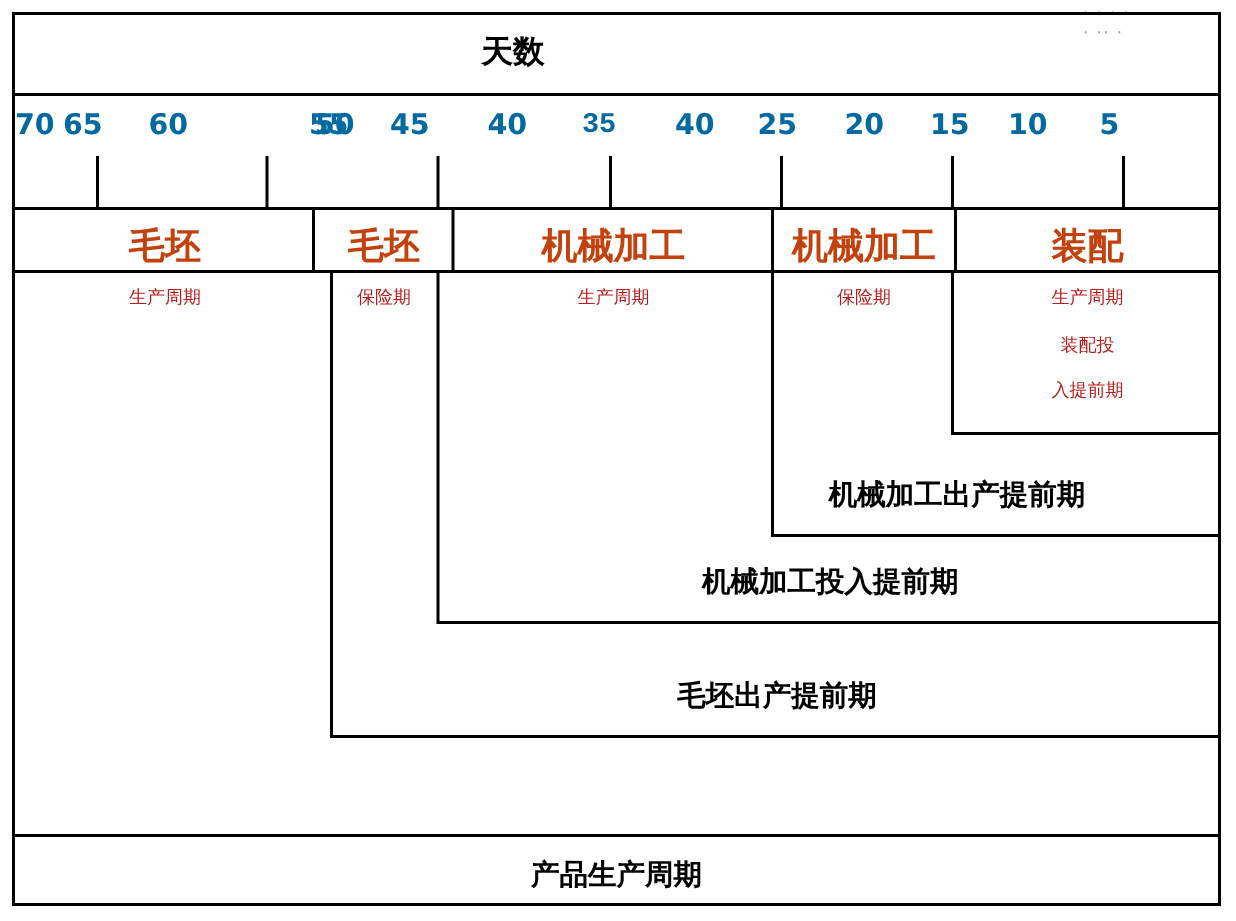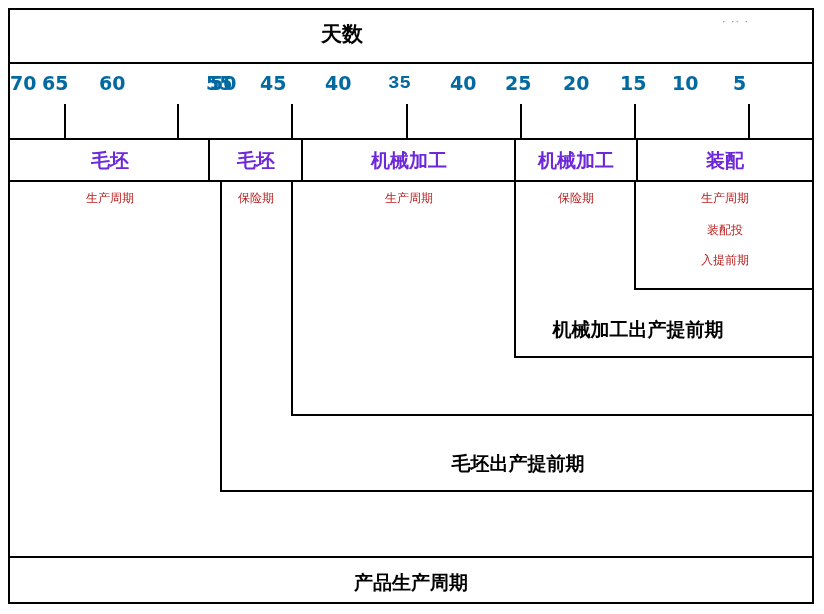--- a/index.html
+++ b/index.html
@@ -43,23 +43,23 @@
   .tick-label {
     position: absolute;
     font-size: 19px;
     font-weight: bold;
     color: #0369a1;
     text-align: left;
     white-space: nowrap;
   }
   .seg-label {
     position: absolute;
-    font-size: 19px;
+    font-size: 24px;
     font-weight: bold;
-    color: #6d28d9;
+    color: #c2410c;
     text-align: center;
     white-space: nowrap;
   }
   .cell-label {
     position: absolute;
     font-size: 12px;
     color: #b91c1c;
     text-align: center;
     white-space: nowrap;
   }
@@ -149,20 +149,21 @@
 
   <div class="vline" style="left:634px; top:180px; height:110px;"></div>
 
   <div class="hline" style="left:634px; top:288px; width:180px;"></div>
 
   <div class="vline" style="left:514px; top:180px; height:176px;"></div>
   <div class="band-label" style="left:516px; top:317px; width:244px;">机械加工出产提前期</div>
   <div class="hline" style="left:514px; top:356px; width:300px;"></div>
 
   <div class="vline" style="left:291px; top:180px; height:234px;"></div>
+  <div class="band-label" style="left:293px; top:375px; width:521px;">机械加工投入提前期</div>
   <div class="hline" style="left:291px; top:414px; width:523px;"></div>
 
   <div class="band-label" style="left:222px; top:451px; width:592px;">毛坯出产提前期</div>
   <div class="vline" style="left:220px; top:180px; height:310px;"></div>
   <div class="hline" style="left:220px; top:490px; width:594px;"></div>
 
   <div class="hline" style="left:8px; top:556px; width:806px;"></div>
 
   <div class="band-label" style="left:10px; top:570px; width:802px;">产品生产周期</div>
 

